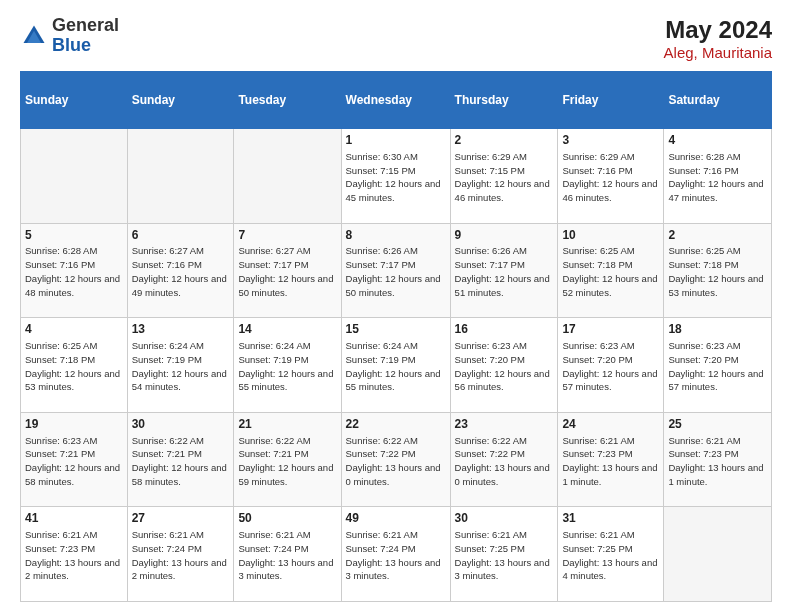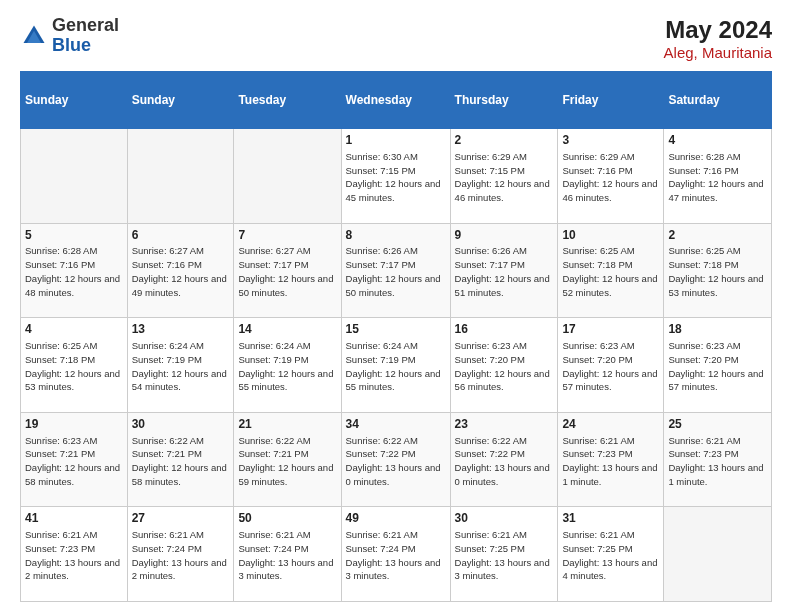--- a/index.html
+++ b/index.html
@@ -282,21 +282,21 @@
 and 58 minutes.</div>
           </td>
           <td>
             <span class="day-num">21</span>
             <div class="day-info">Sunrise: 6:22 AM
 Sunset: 7:21 PM
 Daylight: 12 hours
 and 59 minutes.</div>
           </td>
           <td>
-            <span class="day-num">34</span>
+            <span class="day-num">22</span>
             <div class="day-info">Sunrise: 6:22 AM
 Sunset: 7:22 PM
 Daylight: 13 hours
 and 0 minutes.</div>
           </td>
           <td>
             <span class="day-num">23</span>
             <div class="day-info">Sunrise: 6:22 AM
 Sunset: 7:22 PM
 Daylight: 13 hours

